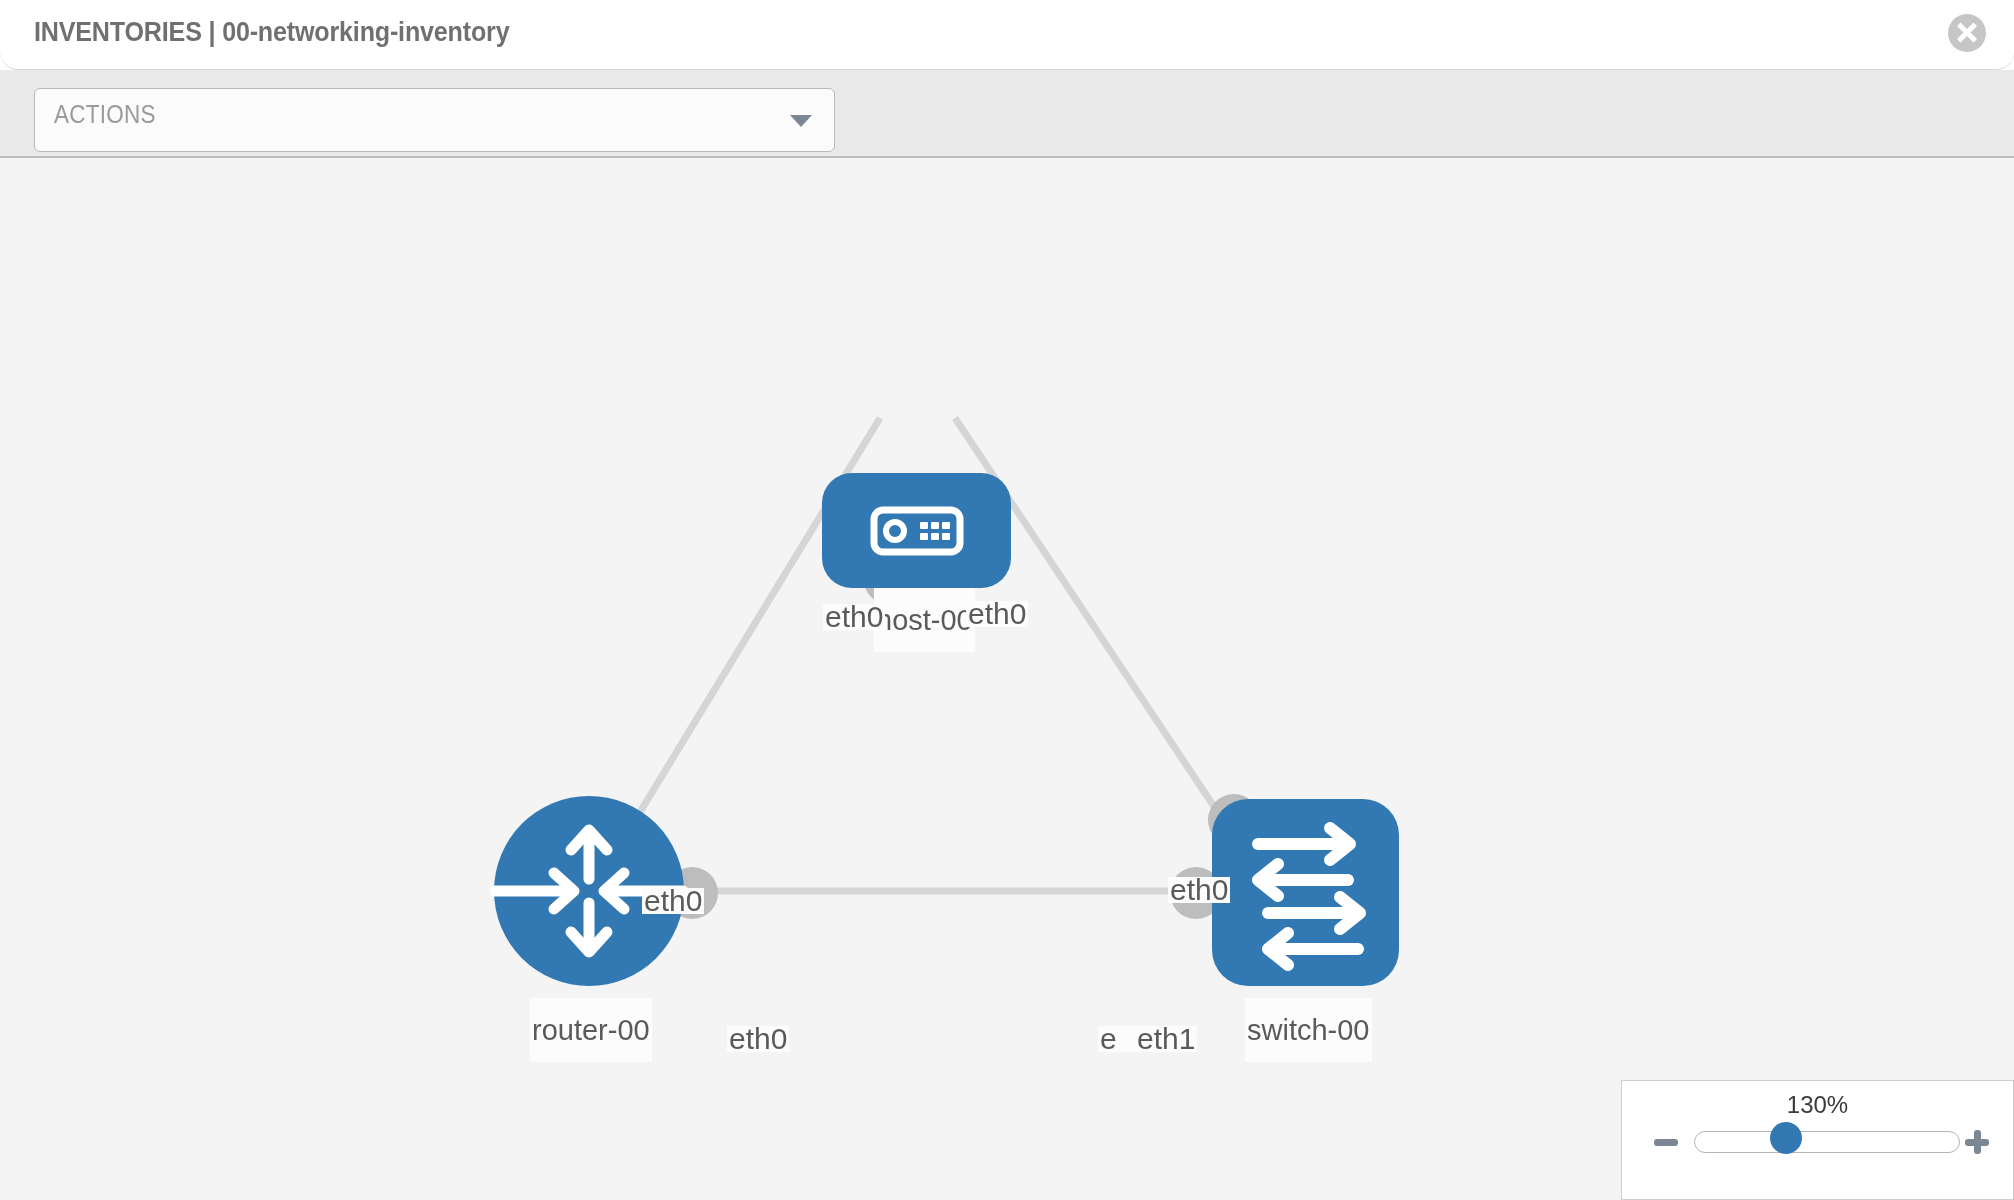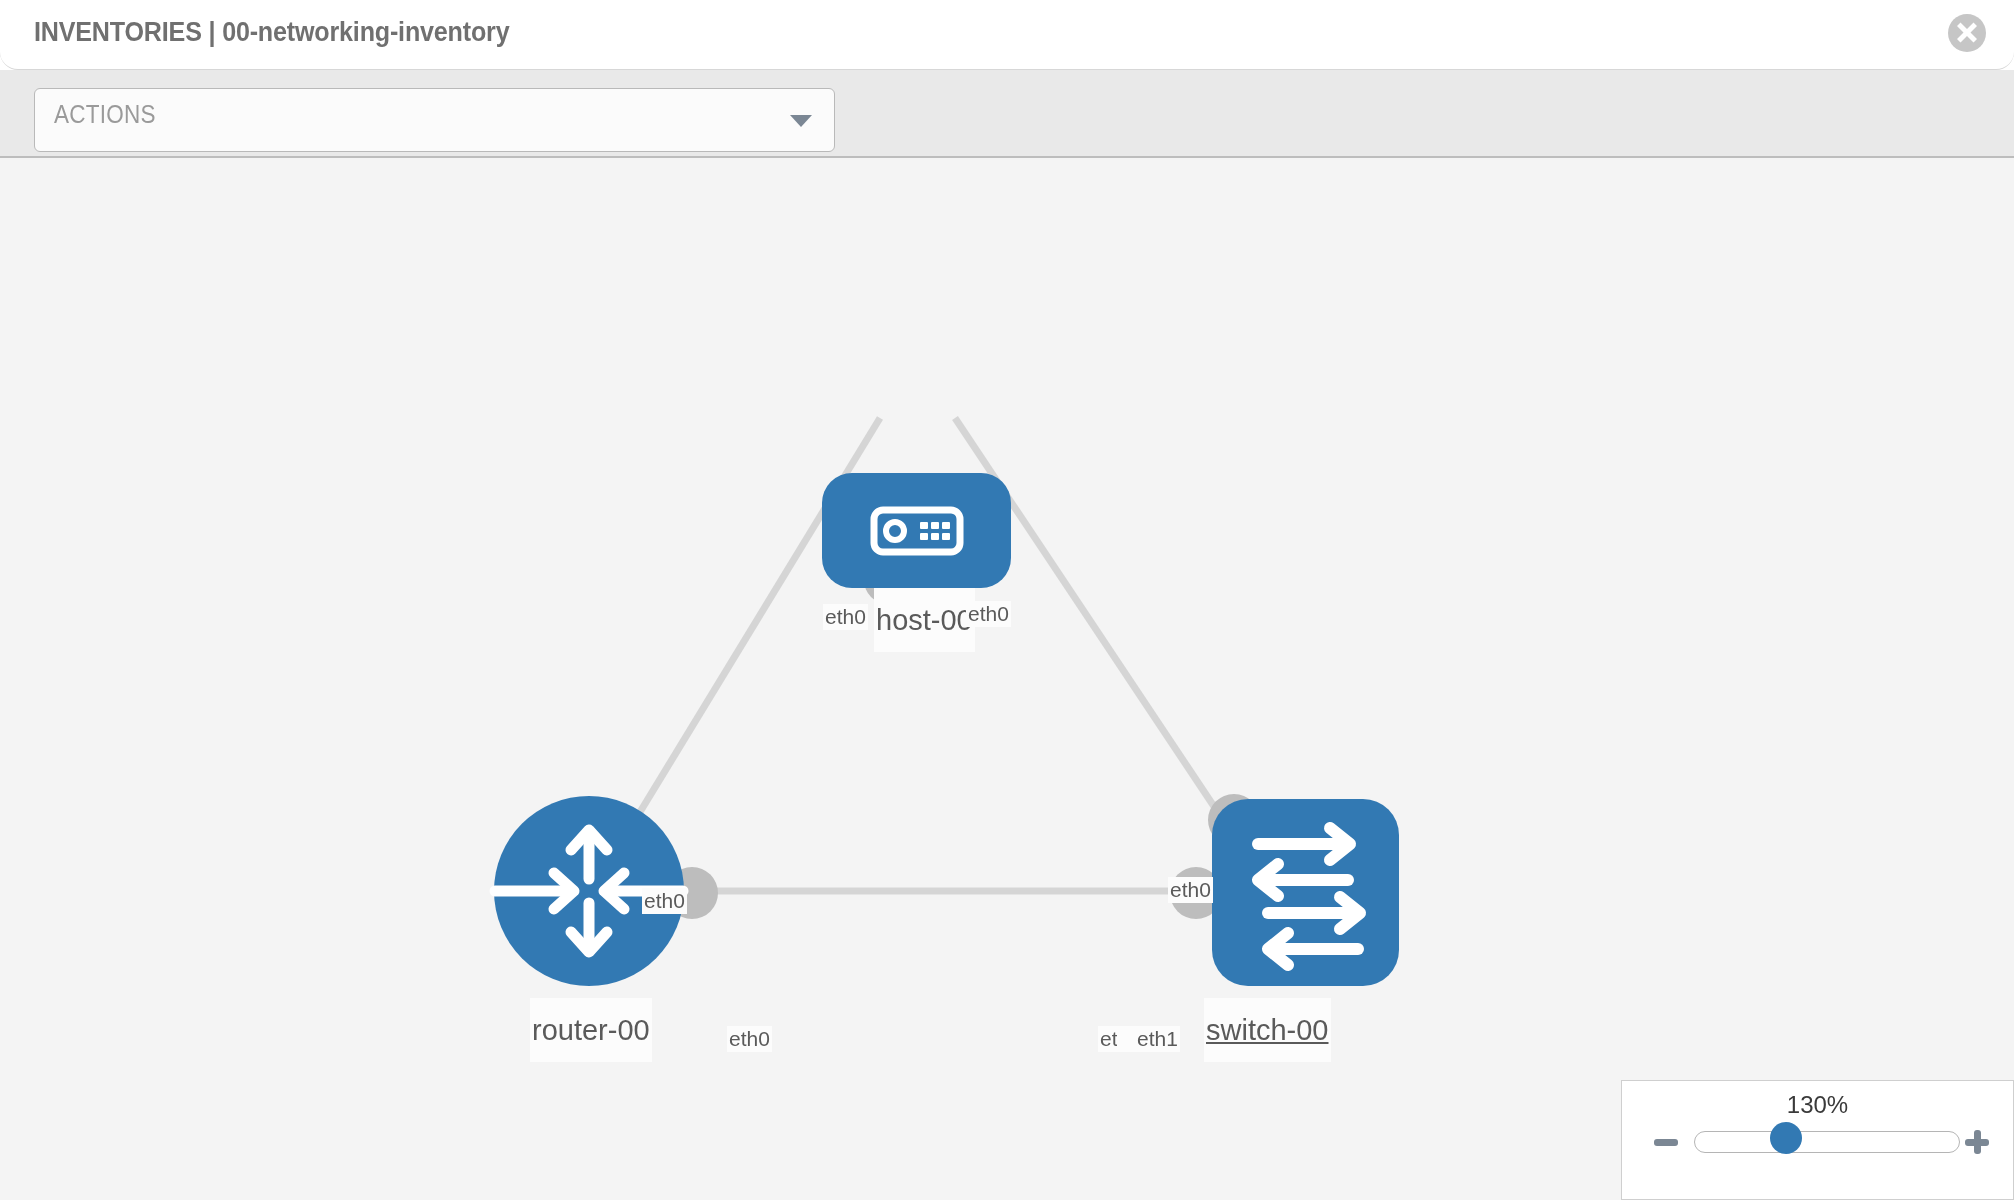--- a/index.html
+++ b/index.html
@@ -148,21 +148,21 @@
     position: absolute;
     font-size: 29px;
     color: #5a5a5a;
     background: #fcfcfc;
     white-space: nowrap;
     padding: 15px 2px;
     line-height: 34px;
   }
   .if-label {
     position: absolute;
-    font-size: 21px;
+    font-size: 30px;
     color: #5a5a5a;
     background: #fcfcfc;
     white-space: nowrap;
     padding: 0 2px;
     line-height: 26px;
   }
 
   
   .zoom-panel {
     position: absolute;
@@ -324,21 +324,21 @@
         <line x1="1268" y1="755" x2="1356" y2="755"></line>
         <polyline points="1340,739 1360,755 1340,771"></polyline>
         <line x1="1358" y1="791" x2="1272" y2="791"></line>
         <polyline points="1288,775 1268,791 1288,807"></polyline>
       </g>
     </g>
   </svg>
 
   <div class="nd-label" style="left:874px; top:430px;">host-00</div>
   <div class="nd-label" style="left:530px; top:840px;">router-00</div>
-  <div class="nd-label" style="left:1204px; top:840px;text-decoration:underline;">switch-00</div>
+  <div class="nd-label" style="left:1245px; top:840px;">switch-00</div>
 
   <div class="if-label" style="left:823px; top:446px;">eth0</div>
   <div class="if-label" style="left:966px; top:443px;">eth0</div>
   <div class="if-label" style="left:642px; top:730px;">eth0</div>
   <div class="if-label" style="left:1168px; top:719px;">eth0</div>
   <div class="if-label" style="left:727px; top:868px;">eth0</div>
   <div class="if-label" style="left:1098px; top:868px;">eth0</div>
   <div class="if-label" style="left:1117px; top:868px;padding-left:20px;">eth1</div>
 
 </div>

